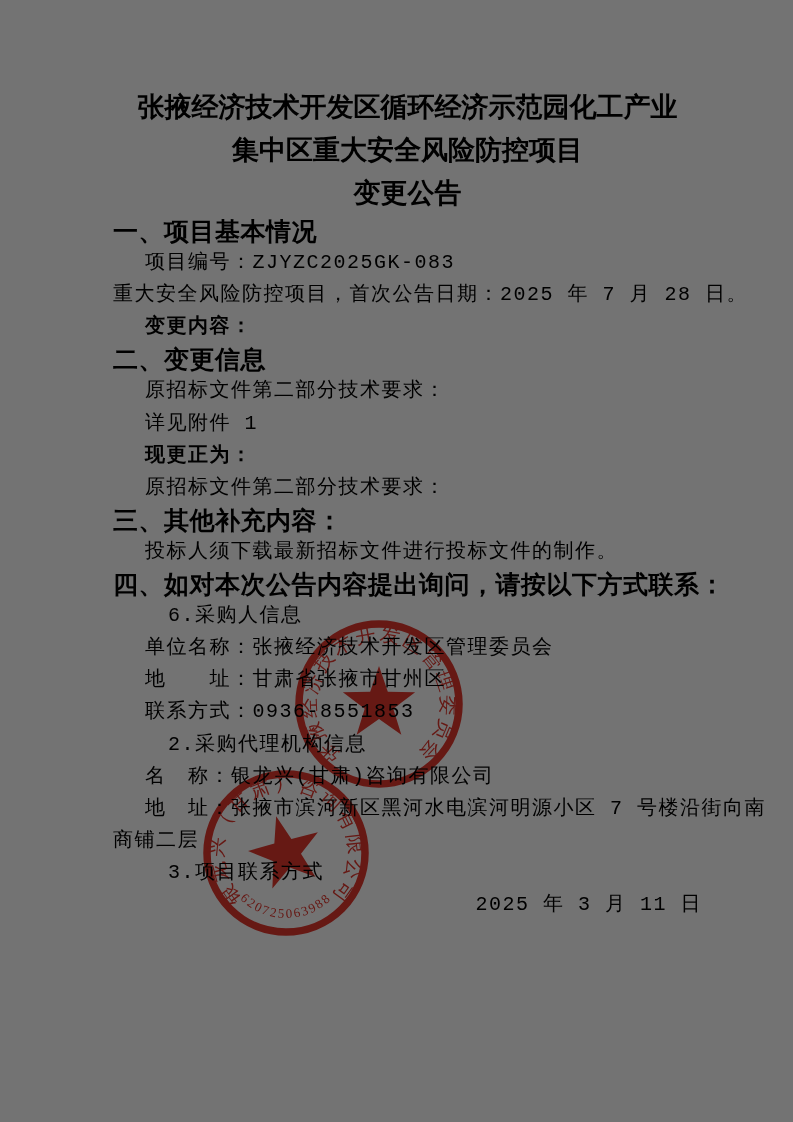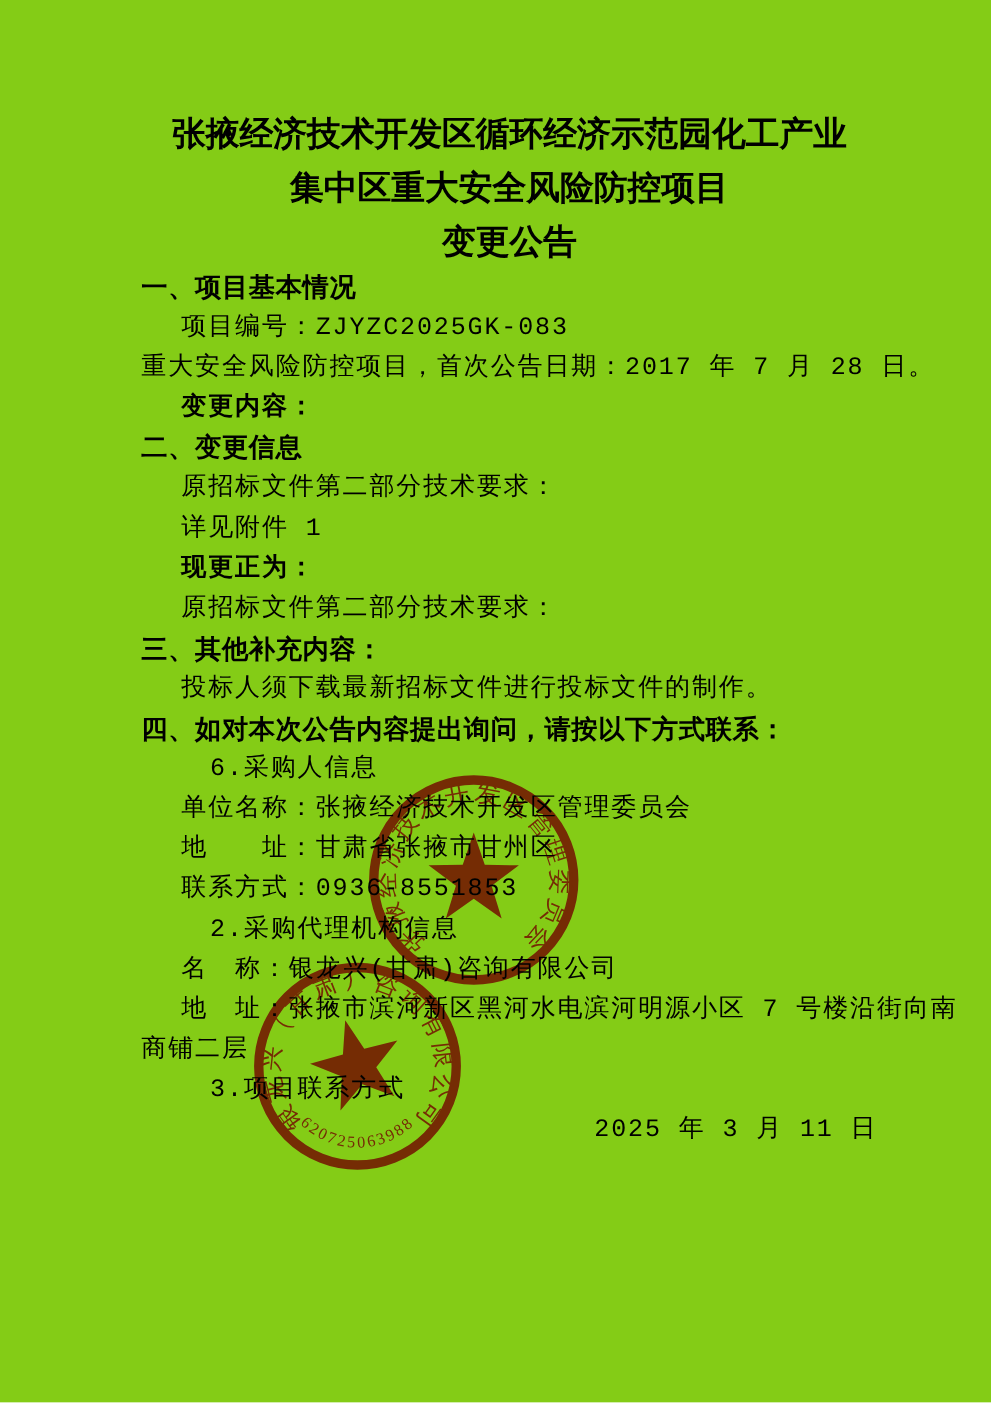--- a/index.html
+++ b/index.html
@@ -1,30 +1,30 @@
 <!DOCTYPE html>
 <html><head>
 <meta charset="utf-8">
 <style>
   html,body{margin:0;padding:0;background:#fff;}
   .page{
-    position:relative;width:793px;height:1122px;background:#84cc16;overflow:hidden;
+    position:relative;width:793px;height:1122px;background:#737373;overflow:hidden;
     font-family:"Liberation Serif","DejaVu Serif",serif;color:#000;
   }
   .content{position:absolute;left:113px;top:0;width:589px;}
   .title-block{margin-top:86px;}
   .t-line{
     text-align:center;font-weight:bold;font-size:27px;line-height:43px;
     font-family:"Liberation Sans","DejaVu Sans",sans-serif;white-space:nowrap;
   }
   .line{
     font-size:20px;line-height:32.1px;letter-spacing:1.5px;white-space:nowrap;font-family:Liberation Mono, monospace;
   }
   .h{
-    font-weight:bold;font-size:21px;
+    font-weight:bold;font-size:25px;
     font-family:"Liberation Sans","DejaVu Sans",sans-serif;letter-spacing:0.5px;
   }
   .b{font-weight:bold;}
   .i32{padding-left:32px;}
   .i55{padding-left:55px;}
   .i155{padding-left:155px;}
   .date-line{text-align:right;}
   .seal{position:absolute;mix-blend-mode:multiply;opacity:0.92;pointer-events:none;}
   .seal text{font-family:"Liberation Serif","DejaVu Serif",serif;}
 </style>
@@ -35,21 +35,21 @@
   <div class="content">
 
     <div class="title-block">
       <div class="t-line">张掖经济技术开发区循环经济示范园化工产业</div>
       <div class="t-line">集中区重大安全风险防控项目</div>
       <div class="t-line">变更公告</div>
     </div>
 
     <div class="line h">一、项目基本情况</div>
     <div class="line i32">项目编号：ZJYZC2025GK-083</div>
-    <div class="line">重大安全风险防控项目，首次公告日期：2017 年 7 月 28 日。</div>
+    <div class="line">重大安全风险防控项目，首次公告日期：2025 年 7 月 28 日。</div>
 
     <div class="line i32 b">变更内容：</div>
     <div class="line h">二、变更信息</div>
     <div class="line i32">原招标文件第二部分技术要求：</div>
     <div class="line i32">详见附件 1</div>
     <div class="line i32 b">现更正为：</div>
     <div class="line i32">原招标文件第二部分技术要求：</div>
 
     <div class="line h">三、其他补充内容：</div>
     <div class="line i32">投标人须下载最新招标文件进行投标文件的制作。</div>

